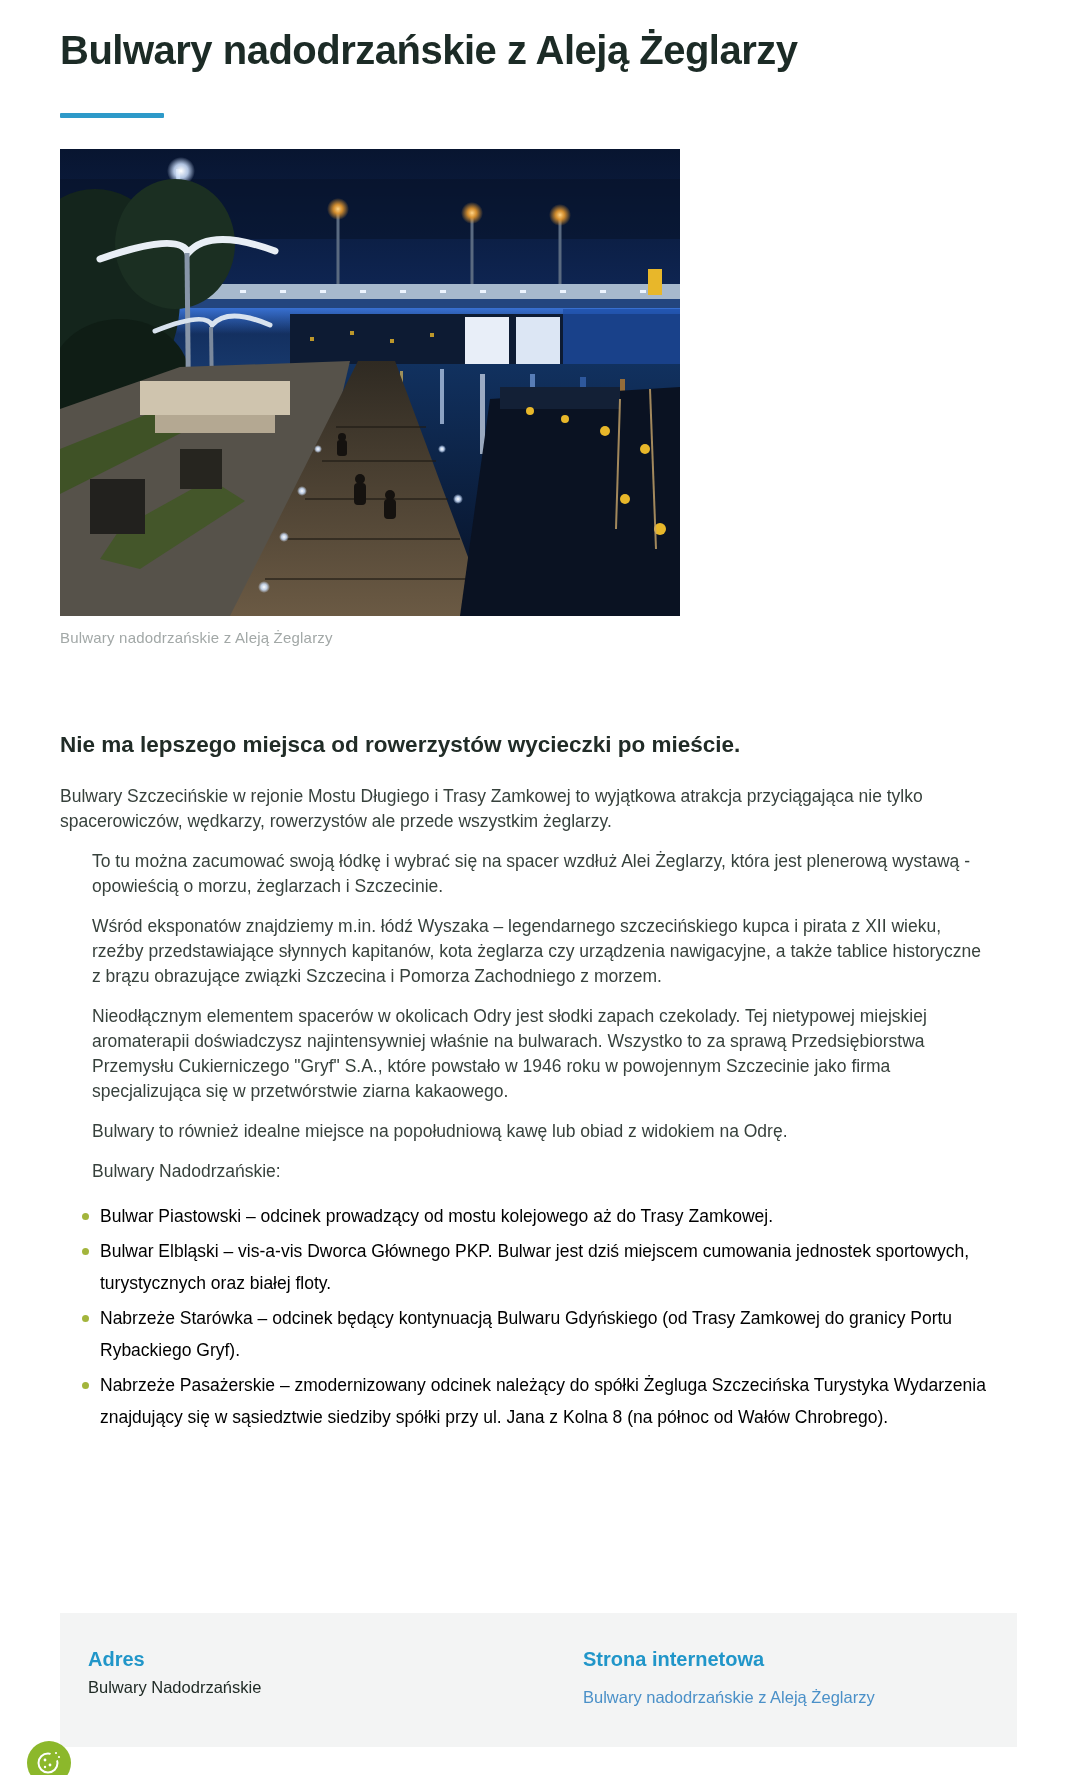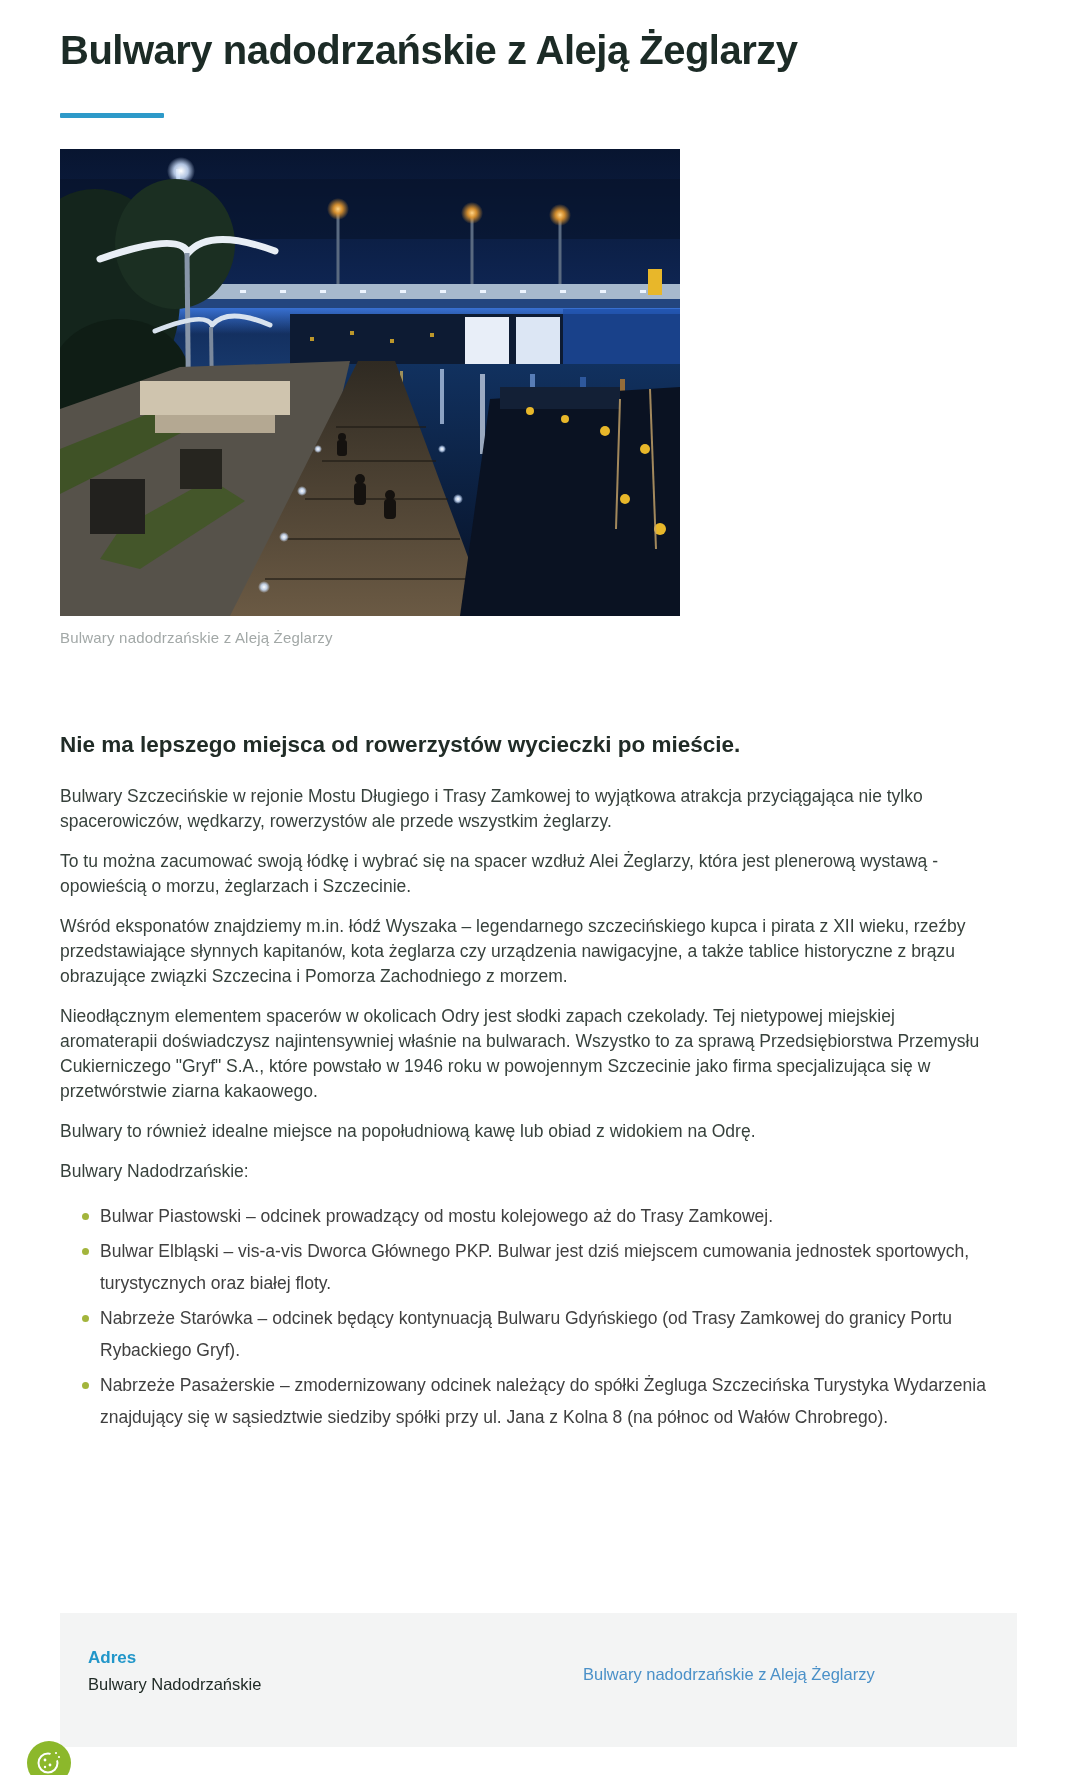--- a/index.html
+++ b/index.html
@@ -30,47 +30,47 @@
     margin-top:13px; font-size:15px; color:#a2a8a7; letter-spacing:0.2px;
   }
 
   h2.lead {
     margin-top:86px; font-size:22.5px; font-weight:700; color:#212c27;
   }
 
   p.body-par {
     margin-top:26px; font-size:17.5px; line-height:25px; color:#37413c;
   }
-  p.body-par + p.body-par { margin-top:15px; }
+  p.body-par + p.body-par { margin-top:15px;margin-left:32px; }
 
   ul.sections {
     list-style:none; margin-top:16px; padding-left:22px;
   }
   ul.sections li {
     position:relative; padding-left:18px;
-    font-size:17.5px; line-height:32px; color:#404040;
+    font-size:17.5px; line-height:32px; color:#000000;
     margin-top:3px;
   }
   ul.sections li::before {
     content:""; position:absolute; left:0; top:13px;
     width:7px; height:7px; border-radius:50%;
     background:#a3b53c;
   }
 
   .contact-box {
     position:absolute; left:60px; top:1613px;
     width:957px; height:134px;
     background:#f3f4f4;
     padding:35px 0 0 28px;
     display:flex;
   }
   .contact-col-left  { width:495px; }
   .contact-col-right { flex:1; }
   .contact-label {
-    font-size:17px; font-weight:700; color:#2196c9;
+    font-size:20px; font-weight:700; color:#2196c9;
   }
   .contact-value {
     margin-top:7px; font-size:16.5px; color:#212c27;
   }
   a.contact-link {
     margin-top:17px; display:inline-block;
     font-size:16.5px; color:#4a90c8; text-decoration:none; cursor:pointer;
   }
 
   .cookie-btn {
@@ -265,20 +265,21 @@
   </ul>
 
 </div>
 
 <div class="contact-box">
   <div class="contact-col-left">
     <div class="contact-label">Adres</div>
     <div class="contact-value">Bulwary Nadodrzańskie</div>
   </div>
   <div class="contact-col-right">
+    <div class="contact-label">Strona internetowa</div>
     <a class="contact-link" href="#">Bulwary nadodrzańskie z Aleją Żeglarzy</a>
   </div>
 </div>
 
 <button class="cookie-btn">
   <span>
     <svg width="30" height="30" viewBox="0 0 30 30" xmlns="http://www.w3.org/2000/svg">
       <circle cx="14" cy="16" r="9.5" fill="none" stroke="#ffffff" stroke-width="2"></circle>
       <circle cx="21" cy="9" r="5" fill="#8cb82b"></circle>
       <circle cx="11" cy="13" r="1.4" fill="#ffffff"></circle>

